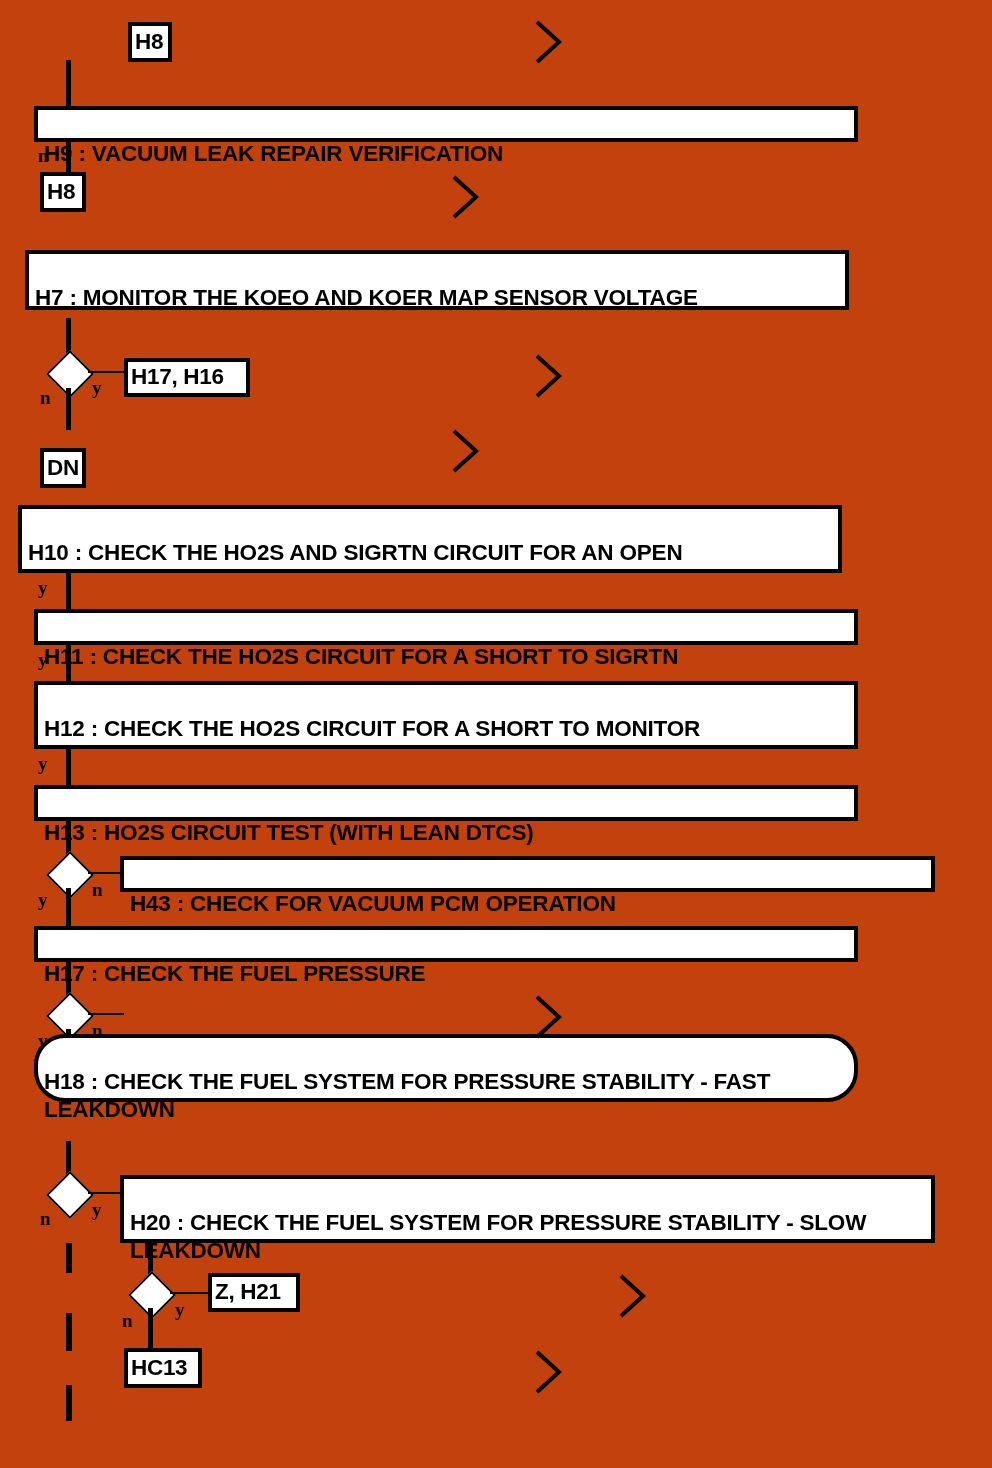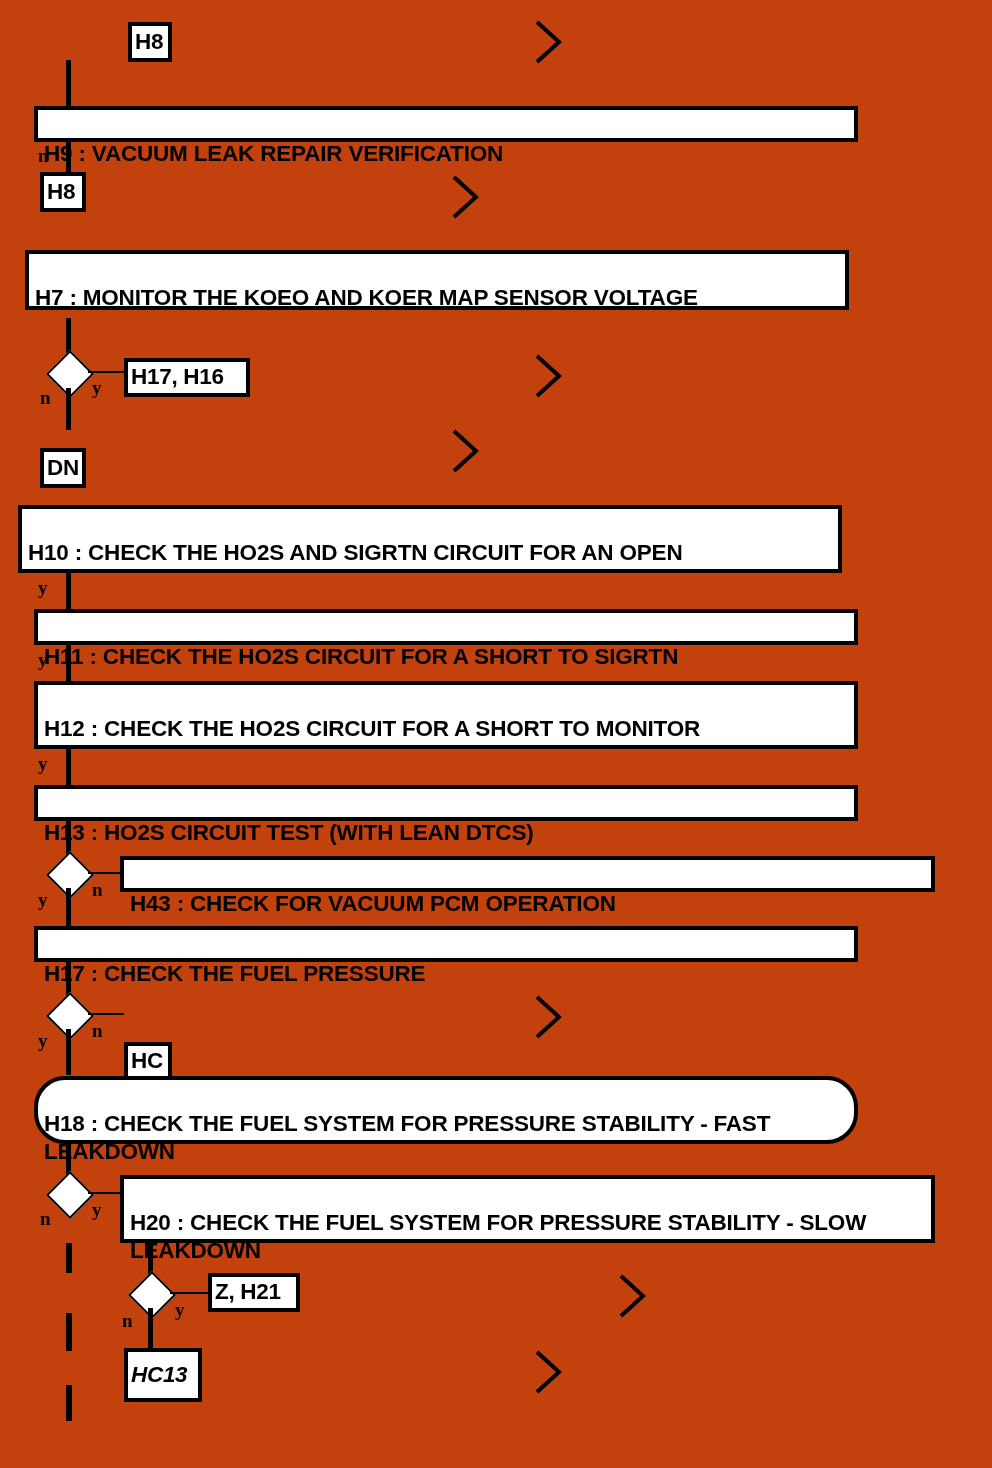--- a/index.html
+++ b/index.html
@@ -168,21 +168,21 @@
 
   <div class="hline" style="left:88px;top:1013px;width:36px;"></div>
   <div class="elabel" style="left:92px;top:1021px;">n</div>
   <div class="tbox" style="left:124px;top:1042px;width:48px;height:39px;">
     <span>HC</span>
   </div>
 
   <div class="elabel" style="left:38px;top:1031px;">y</div>
   <div class="vline" style="left:66px;top:1029px;height:46px;"></div>
 
-  <div class="pbox" style="left:34px;top:1076px;width:824px;height:68px;border-radius:31px;">
+  <div class="pbox" style="left:34px;top:1034px;width:824px;height:68px;border-radius:31px;">
     <span>H18 : CHECK THE FUEL SYSTEM FOR PRESSURE STABILITY - FAST LEAKDOWN</span>
   </div>
 
   <div class="vline" style="left:66px;top:1141px;height:38px;"></div>
   <div class="diamond" style="left:53px;top:1178px;"></div>
 
   <div class="hline" style="left:88px;top:1192px;width:32px;"></div>
   <div class="elabel" style="left:92px;top:1200px;">y</div>
   <div class="pbox" style="left:120px;top:1175px;width:815px;height:68px;">
     <span>H20 : CHECK THE FUEL SYSTEM FOR PRESSURE STABILITY - SLOW LEAKDOWN</span>
@@ -197,21 +197,21 @@
   <div class="diamond" style="left:135px;top:1278px;"></div>
 
   <div class="hline" style="left:170px;top:1292px;width:38px;"></div>
   <div class="elabel" style="left:175px;top:1300px;">y</div>
   <div class="tbox" style="left:208px;top:1273px;width:92px;height:39px;">
     <span>Z, H21</span>
   </div>
 
   <div class="elabel" style="left:122px;top:1311px;">n</div>
   <div class="vline" style="left:148px;top:1308px;height:42px;"></div>
-  <div class="tbox" style="left:124px;top:1348px;width:78px;height:54px;font-style:italic;">
+  <div class="tbox" style="left:124px;top:1348px;width:78px;height:40px;">
     <span>HC13</span>
   </div>
 
   <div class="chev" style="left:533px;top:18px;">
     <svg width="32" height="48" viewBox="0 0 32 48">
         <polyline points="4,4 26,24 4,44" fill="none" stroke="#000" stroke-width="4"></polyline>
       </svg>
   </div>
 
   <div class="chev" style="left:450px;top:173px;">

